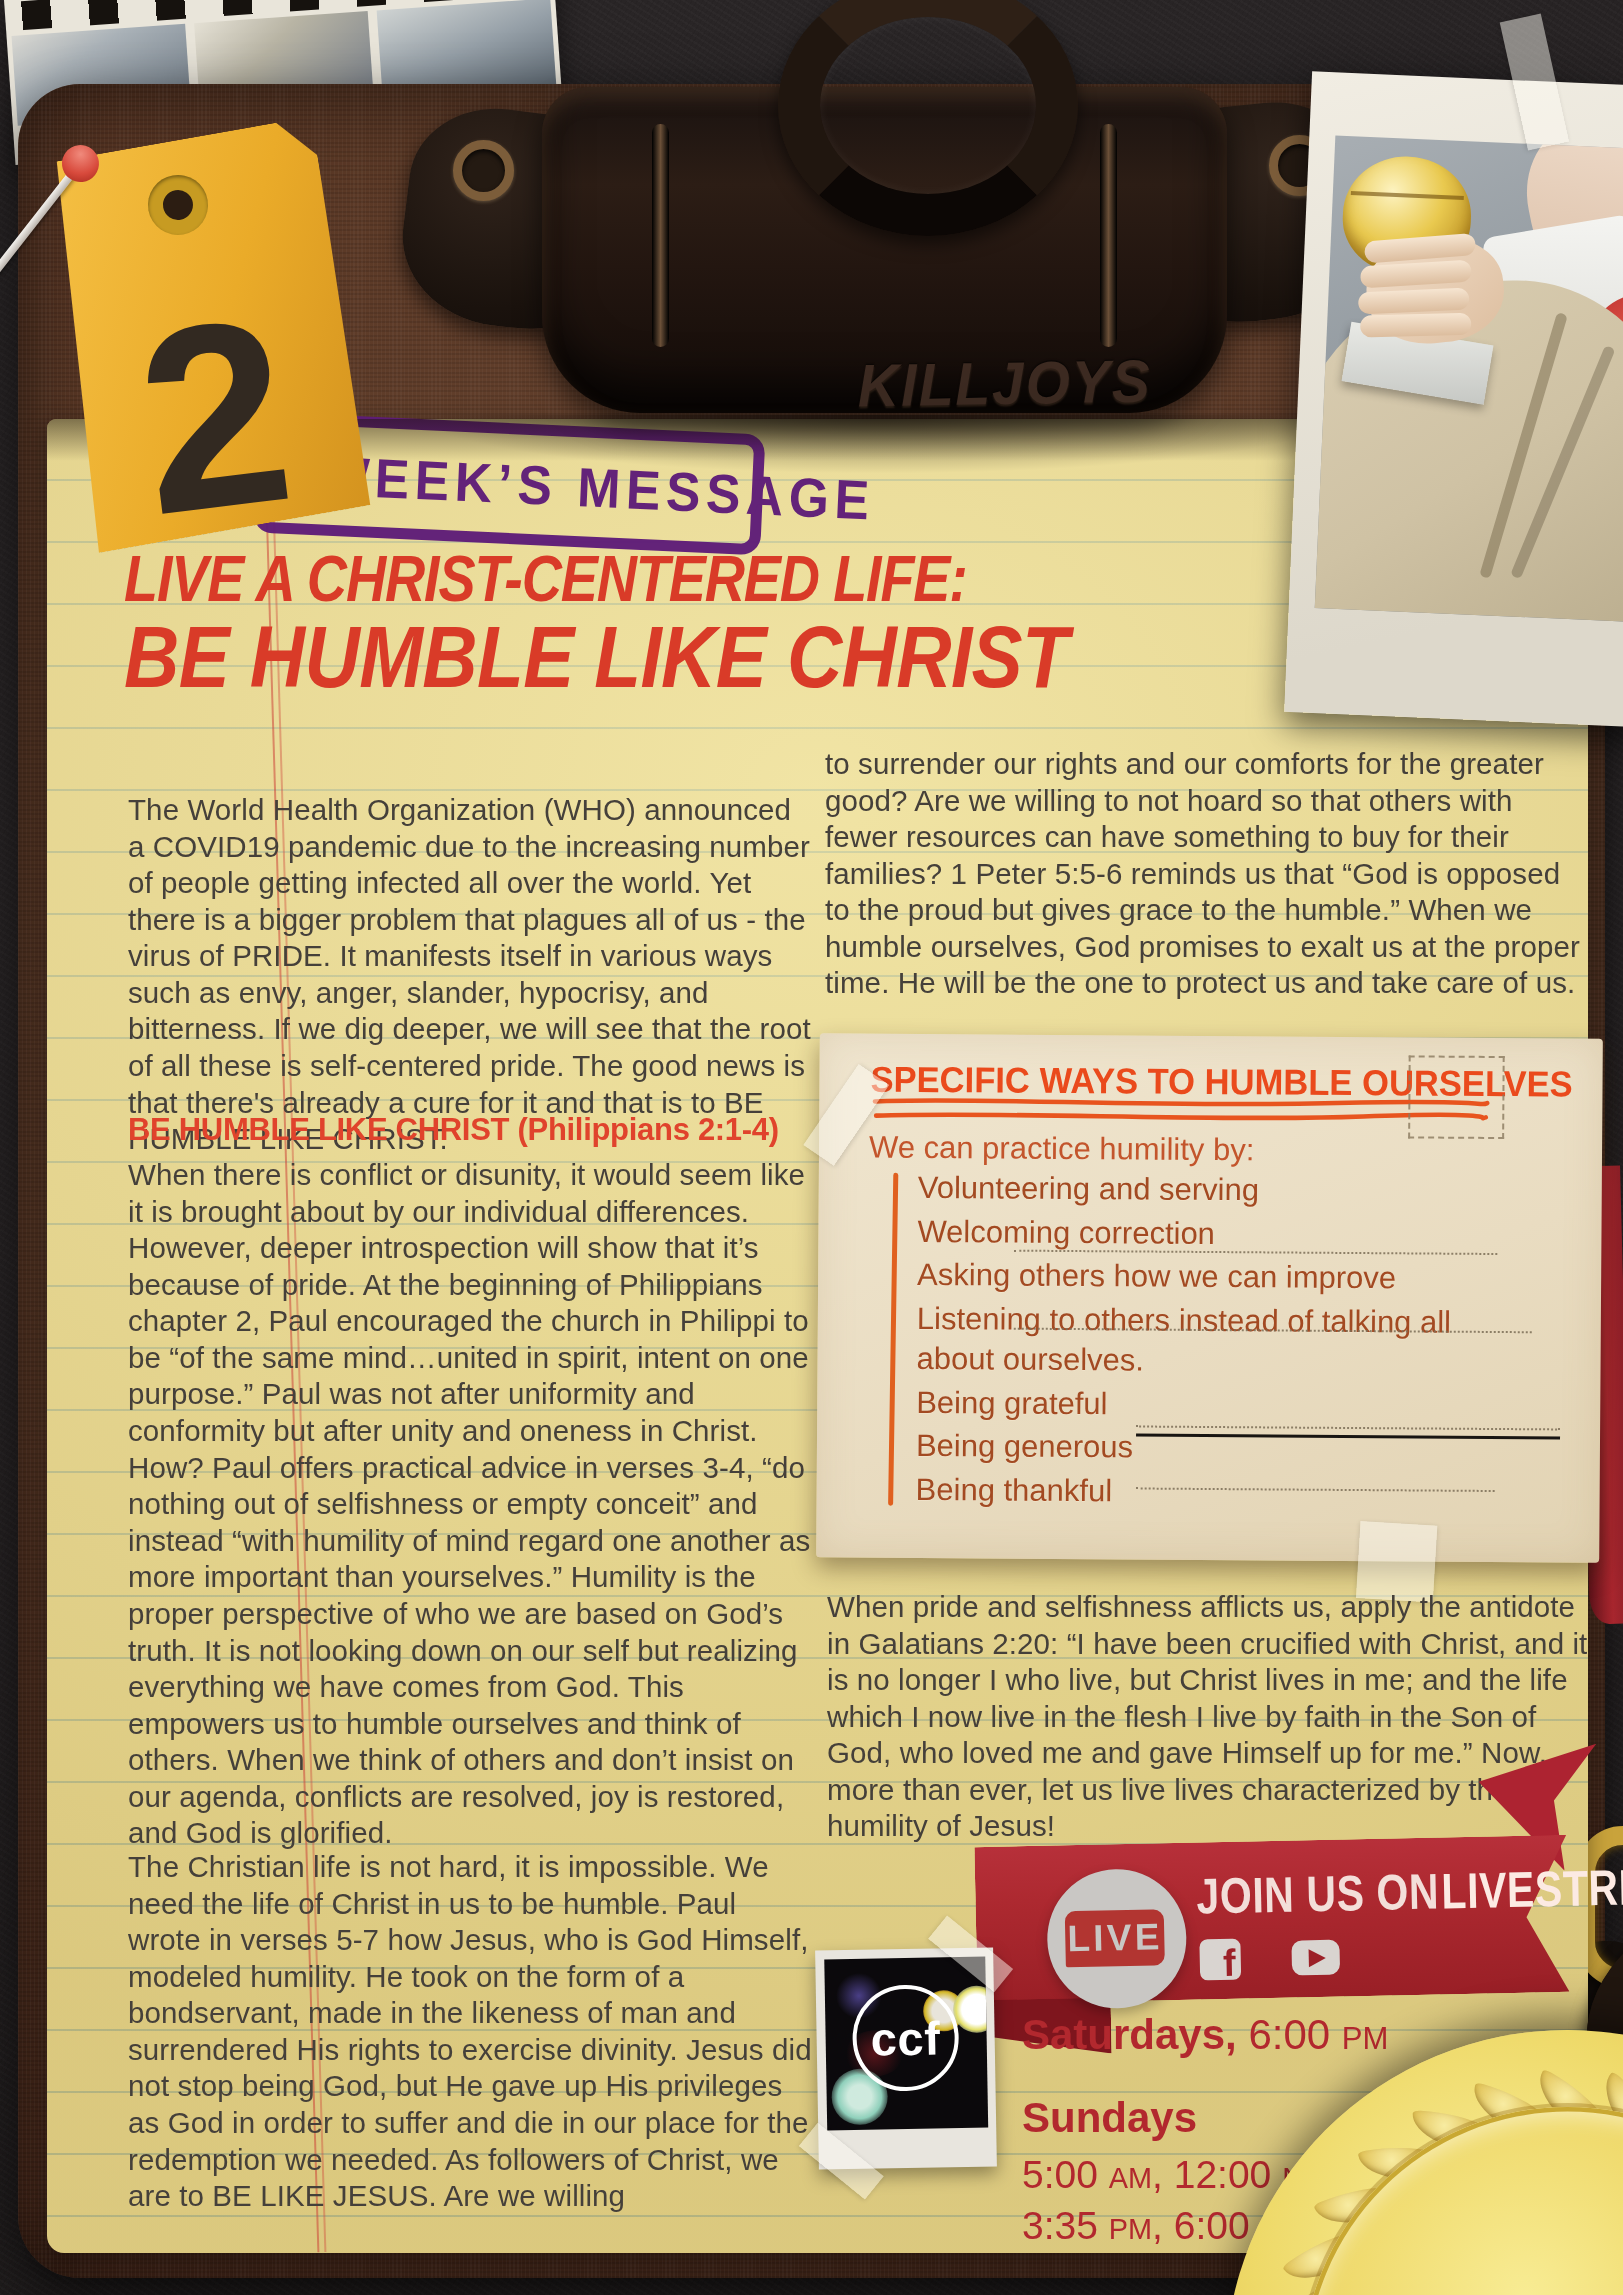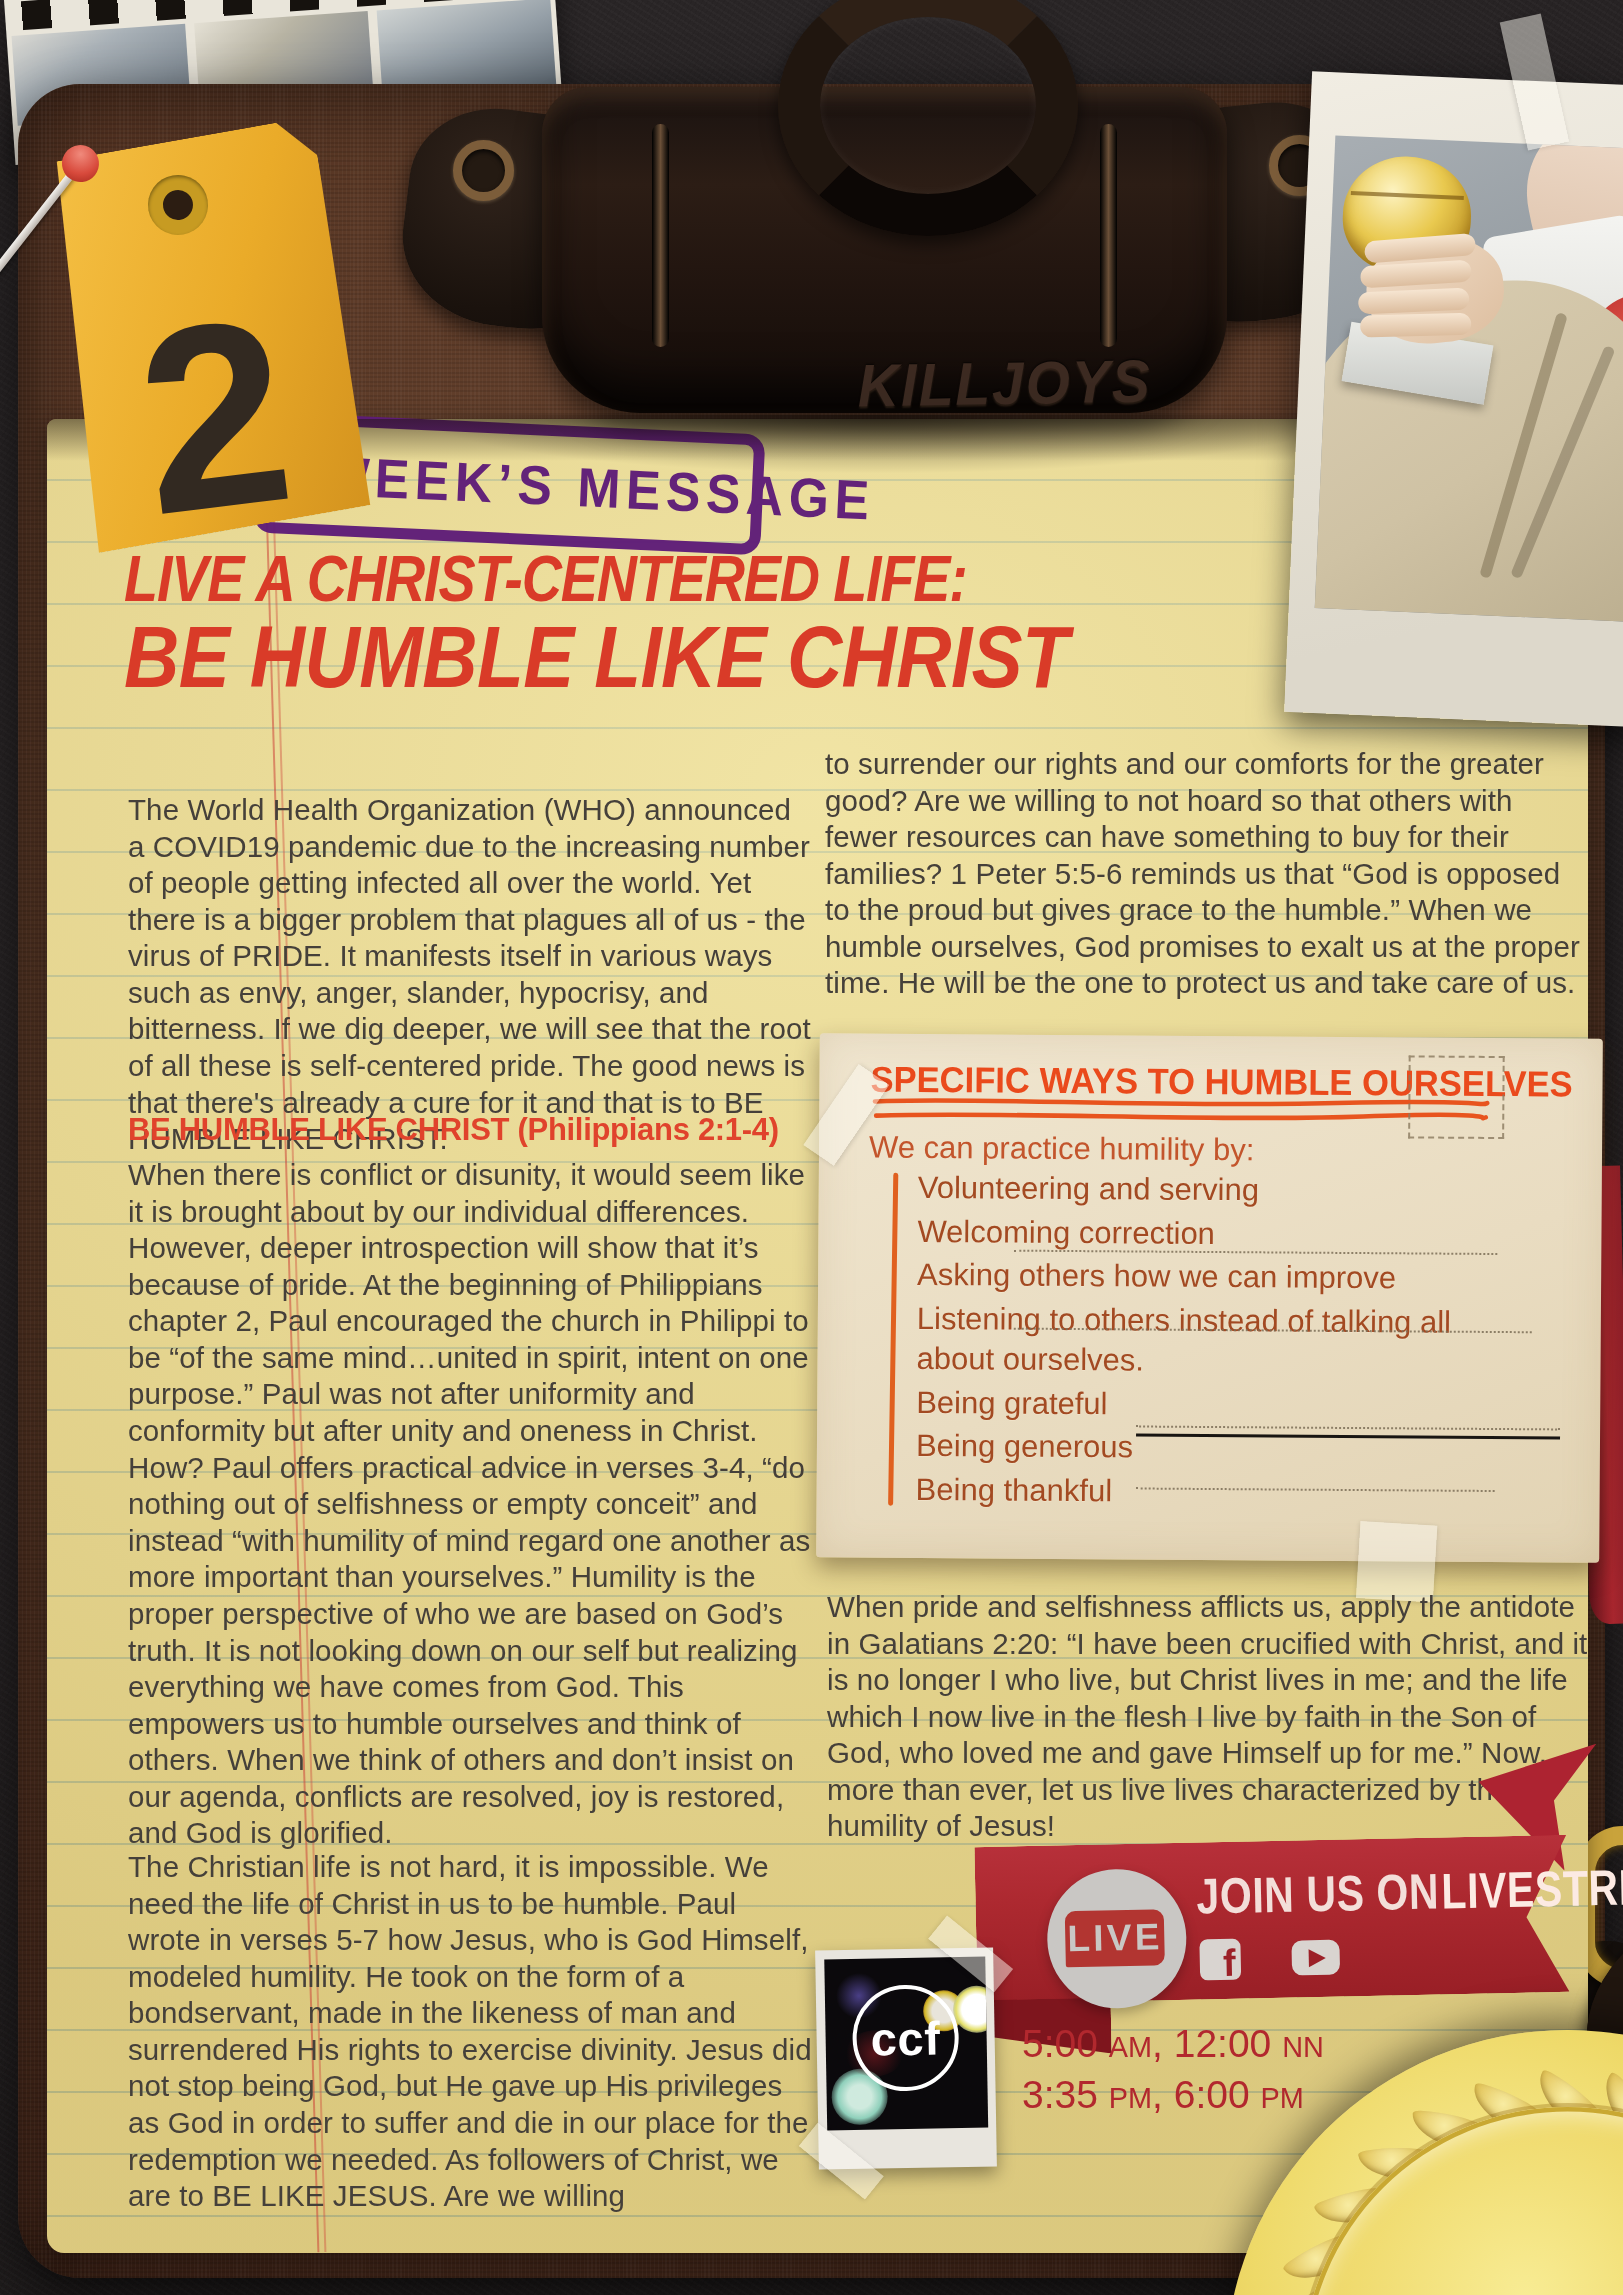--- a/index.html
+++ b/index.html
@@ -339,20 +339,28 @@
         <div class="bokeh bk5"></div>
         <div class="ccf-logo">
           <span>ccf</span>
         </div>
       </div>
       <div class="tape tapeTR"></div>
       <div class="tape tapeBL"></div>
     </div>
 
     <div class="times">
+      <div class="line l1">
+        <b>Saturdays,</b>
+        <span>6:00</span>
+        <span class="sc">PM</span>
+      </div>
+      <div class="line l2">
+        <b>Sundays</b>
+      </div>
       <div class="line l3">
         <span>5:00</span>
         <span class="sc">AM</span><span>, 12:00</span>
         <span class="sc">NN</span>
       </div>
       <div class="line l4">
         <span>3:35</span>
         <span class="sc">PM</span><span>, 6:00</span>
         <span class="sc">PM</span>
       </div>

